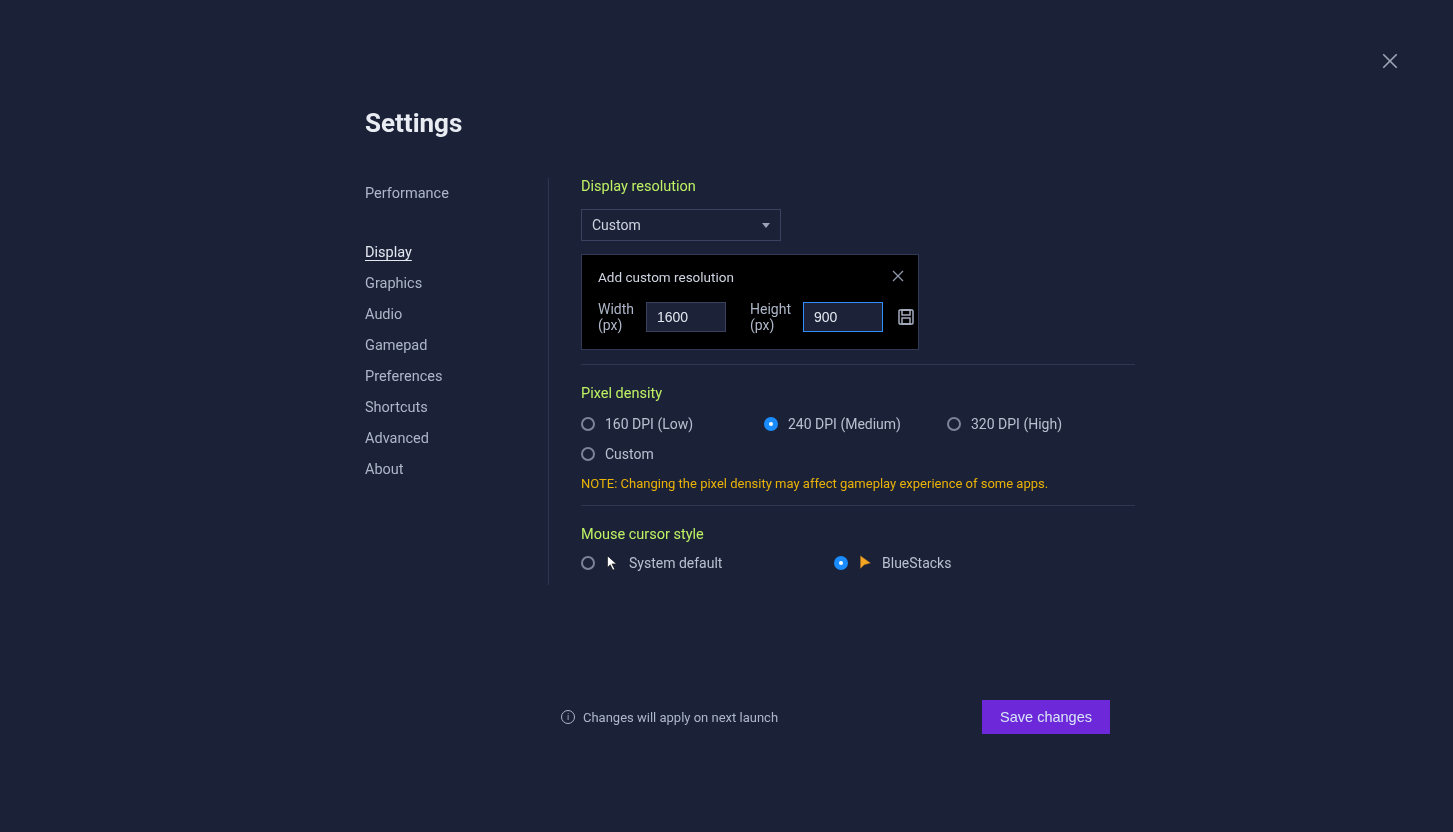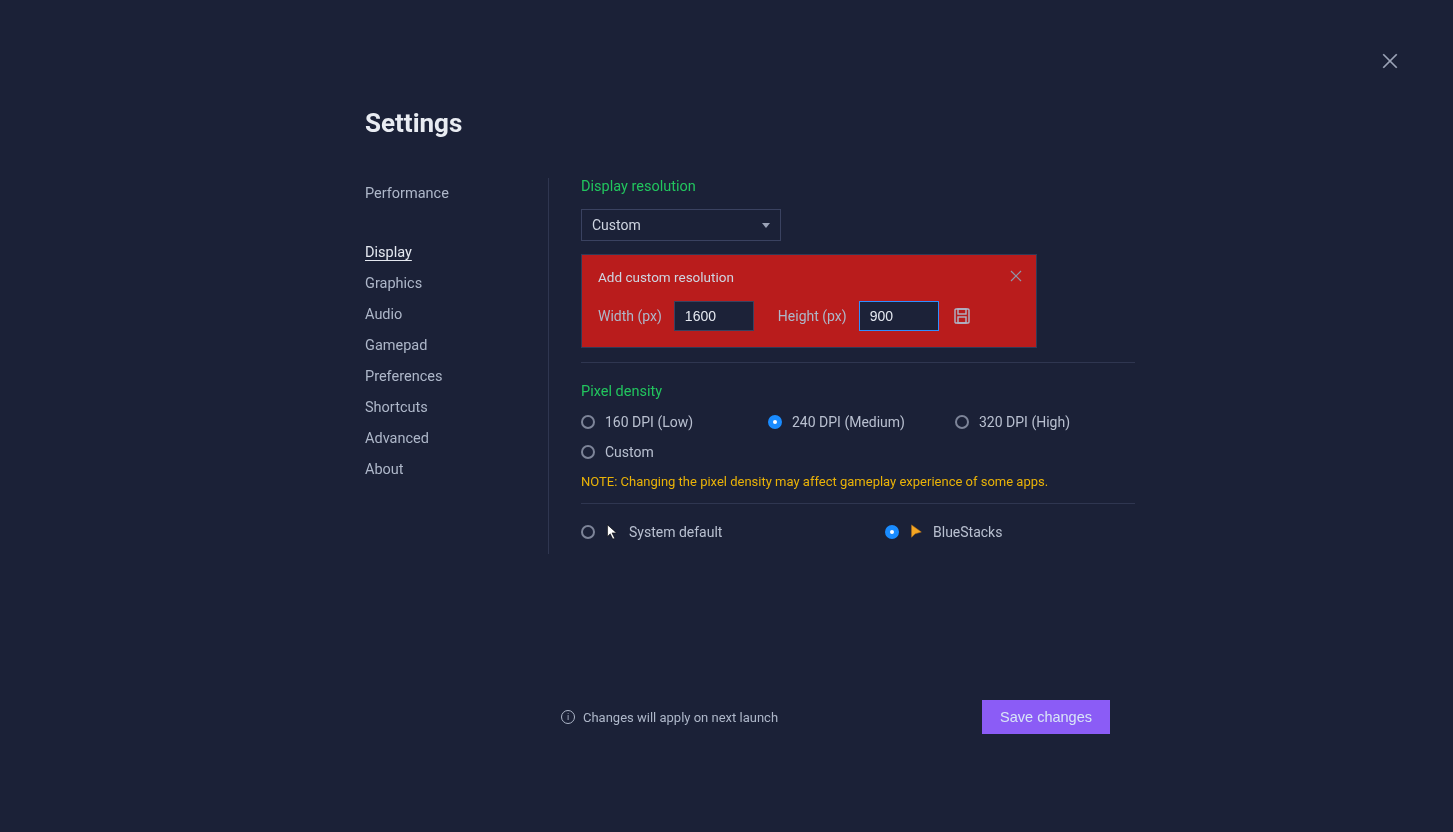--- a/index.html
+++ b/index.html
@@ -55,21 +55,21 @@
     text-decoration: underline;
     text-underline-offset: 3px;
     margin-top: 28px;
   }
 
   .content {
     padding-left: 32px;
     flex: 1;
   }
   .section-label {
-    color: #22c55e;
+    color: #bef264;
     font-size: 14.5px;
     margin-bottom: 14px;
   }
   .section-label.tight { margin-bottom: 10px; }
 
   .select {
     width: 200px;
     height: 32px;
     border: 1px solid #3a4260;
     background: #1b2137;
@@ -83,23 +83,23 @@
   }
   .select .caret {
     width: 0; height: 0;
     border-left: 4px solid transparent;
     border-right: 4px solid transparent;
     border-top: 5px solid #9ba3b7;
   }
 
   .custom-box {
     margin-top: 13px;
-    width: 456px;
+    width: 338px;
     border: 1px solid #303a57;
-    background: #b91c1c;
+    background: #000000;
     padding: 14px 16px 16px 16px;
     position: relative;
   }
   .custom-box-title {
     font-size: 13.5px;
     color: #cfd5e1;
     margin-bottom: 16px;
   }
   .custom-box-close {
     position: absolute;
@@ -146,21 +146,20 @@
   .divider {
     height: 1px;
     background: #2f3650;
     margin: 14px 0 20px 0;
   }
 
   .radio-row {
     display: flex;
     gap: 3px;
     margin-bottom: 14px;
-    justify-content: space-between;
   }
   .radio-item {
     display: flex;
     align-items: center;
     gap: 10px;
     width: 180px;
     cursor: pointer;
     font-size: 14px;
     color: #b9c0d0;
   }
@@ -216,21 +215,21 @@
   }
   .info-icon {
     width: 14px; height:14px;
     border:1.2px solid #aeb7c9;
     border-radius:50%;
     display:flex; align-items:center; justify-content:center;
     font-size:9px;
     line-height:1;
   }
   .save-btn {
-    background: #8b5cf6;
+    background: #6d28d9;
     color: #d9e6f7;
     font-size: 14.5px;
     padding: 9px 18px;
     border: none;
     cursor: pointer;
   }
 </style>
 </head>
 <body>
 
@@ -307,20 +306,21 @@
       <div class="radio-row">
         <div class="radio-item">
           <span class="radio"></span>
           <span>Custom</span>
         </div>
       </div>
       <div class="note">NOTE: Changing the pixel density may affect gameplay experience of some apps.</div>
 
       <div class="divider"></div>
 
+      <div class="section-label tight">Mouse cursor style</div>
       <div class="radio-row" style="margin-top:12px">
         <div class="radio-item wide">
           <span class="radio"></span>
           <span class="cursor-sample">
             <svg viewBox="0 0 14 18">
                 <path d="M2 1 L2 14 L5 11 L8 17 L10 16 L7 10 L12 10 Z" fill="#fff" stroke="#000" stroke-width="0.6"></path>
               </svg>
           </span>
           <span>System default</span>
         </div>

